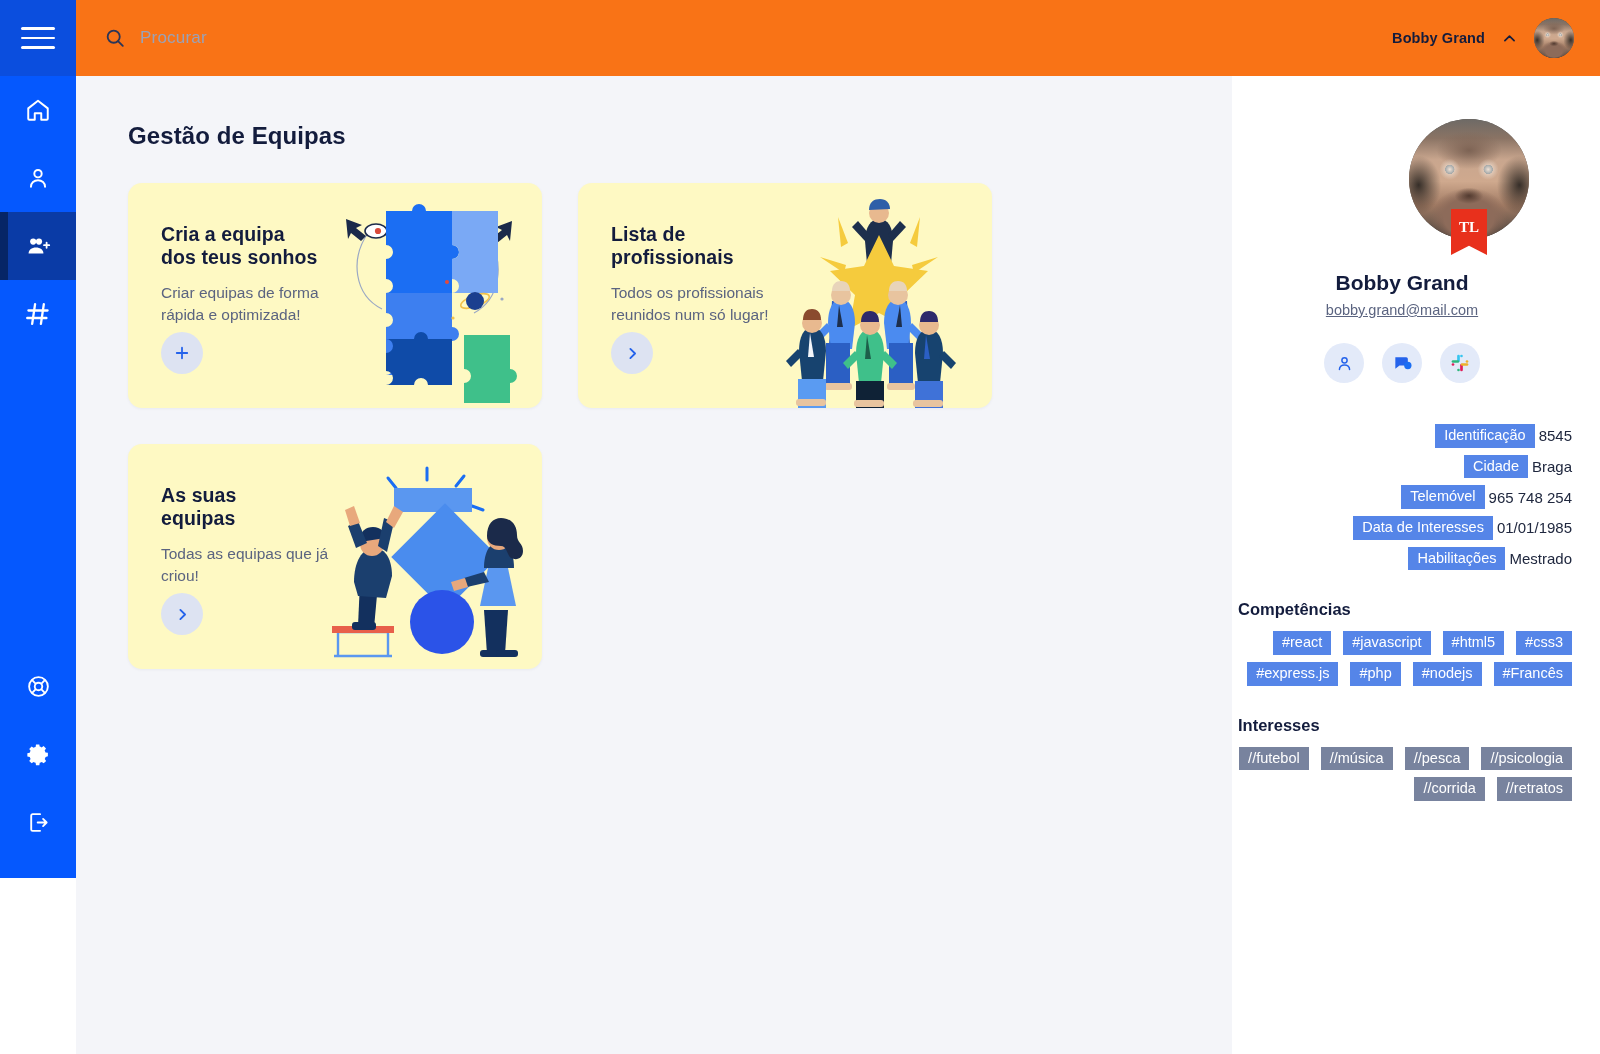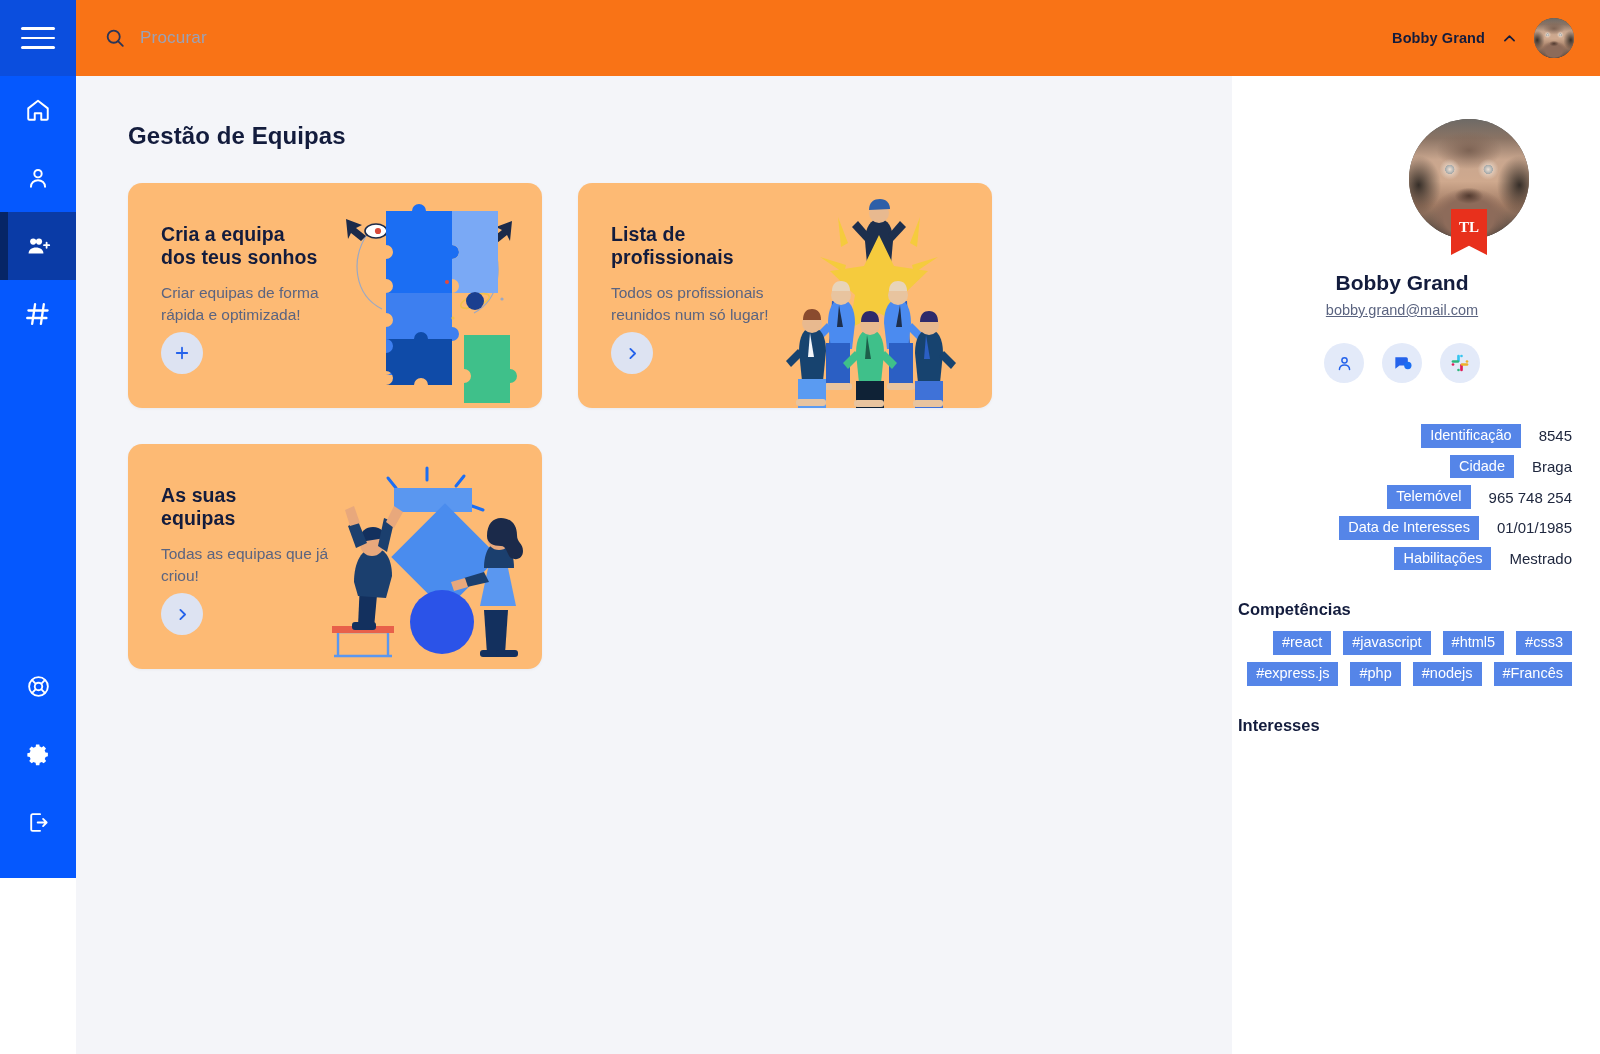--- a/index.html
+++ b/index.html
@@ -77,21 +77,21 @@
   .main {
     position: absolute; left: 76px; top: 76px; width: 1156px; height: 978px;
     background: #f4f5f9;
   }
   .page-title {
     margin: 46px 0 0 52px; font-size: 24px; font-weight: bold;
     color: #131c3d; letter-spacing: .1px;
   }
   .cards { margin: 33px 0 0 52px; display: flex; flex-wrap: wrap; gap: 36px; width: 1020px; }
   .card {
-    width: 414px; height: 225px; background: #fdba74; border-radius: 14px;
+    width: 414px; height: 225px; background: #fef9c3; border-radius: 14px;
     position: relative; box-shadow: 0 1px 3px rgba(23,35,75,.05);
     display: flex; overflow: hidden;
   }
   .card-text { padding: 40px 0 0 33px; width: 205px; flex: none; }
   .card-title { font-size: 19.5px; font-weight: bold; color: #131c3d; line-height: 1.17; letter-spacing: .1px; }
   .card-desc { margin-top: 13px; font-size: 15.5px; color: #5b6480; line-height: 1.42; }
   .card-btn {
     position: absolute; left: 33px; bottom: 34px;
     width: 42px; height: 42px; border-radius: 50%; background: #dde3f2;
     display: flex; align-items: center; justify-content: center; cursor: pointer; border: none;
@@ -116,21 +116,21 @@
     font-family: "Liberation Serif", serif;
   }
   .p-name { width: 100%; text-align: center; padding-right: 0; margin-top: 32px; font-size: 21px; font-weight: bold; color: #131c3d; }
   .p-mail { width: 100%; text-align: center; margin-top: 7px; font-size: 14.5px; color: #5b6480; text-decoration: underline; }
   .p-actions { width: 100%; display: flex; justify-content: center; gap: 18px; margin-top: 25px; }
   .p-act {
     width: 40px; height: 40px; border-radius: 50%; background: #e3eaf9;
     display: flex; align-items: center; justify-content: center; cursor: pointer; border: none;
   }
   .info-list { margin-top: 41px; width: 100%; display: flex; flex-direction: column; align-items: flex-end; gap: 7px; }
-  .info-row { display: flex; align-items: center; gap: 18px; }
+  .info-row { display: flex; align-items: center; gap: 4px; }
   .info-label {
     background: #5585e8; color: #fff; font-size: 14.5px;
     padding: 3px 9px 4px; line-height: 1.15;
   }
   .info-value { font-size: 15px; color: #20283f; }
   .sec-title { width: 100%; text-align: left; padding-left: 6px; font-size: 16.5px; font-weight: bold; color: #131c3d; margin-top: 30px; }
   .tags { width: 100%; display: flex; flex-wrap: wrap; justify-content: flex-end; gap: 7px 12px; margin-top: 12px; }
   .tag { color: #fff; font-size: 14.5px; padding: 3px 9px 4px; line-height: 1.15; cursor: pointer; }
   .tag.skill { background: #5585e8; }
   .tag.interest { background: #78839e; }
@@ -483,15 +483,23 @@
       <span class="tag skill">#javascript</span>
       <span class="tag skill">#html5</span>
       <span class="tag skill">#css3</span>
       <span class="tag skill">#express.js</span>
       <span class="tag skill">#php</span>
       <span class="tag skill">#nodejs</span>
       <span class="tag skill">#Francês</span>
     </div>
 
     <div class="sec-title">Interesses</div>
+    <div class="tags">
+      <span class="tag interest">//futebol</span>
+      <span class="tag interest">//música</span>
+      <span class="tag interest">//pesca</span>
+      <span class="tag interest">//psicologia</span>
+      <span class="tag interest">//corrida</span>
+      <span class="tag interest">//retratos</span>
+    </div>
 
   </aside>
 </div>
 
 </body></html>

